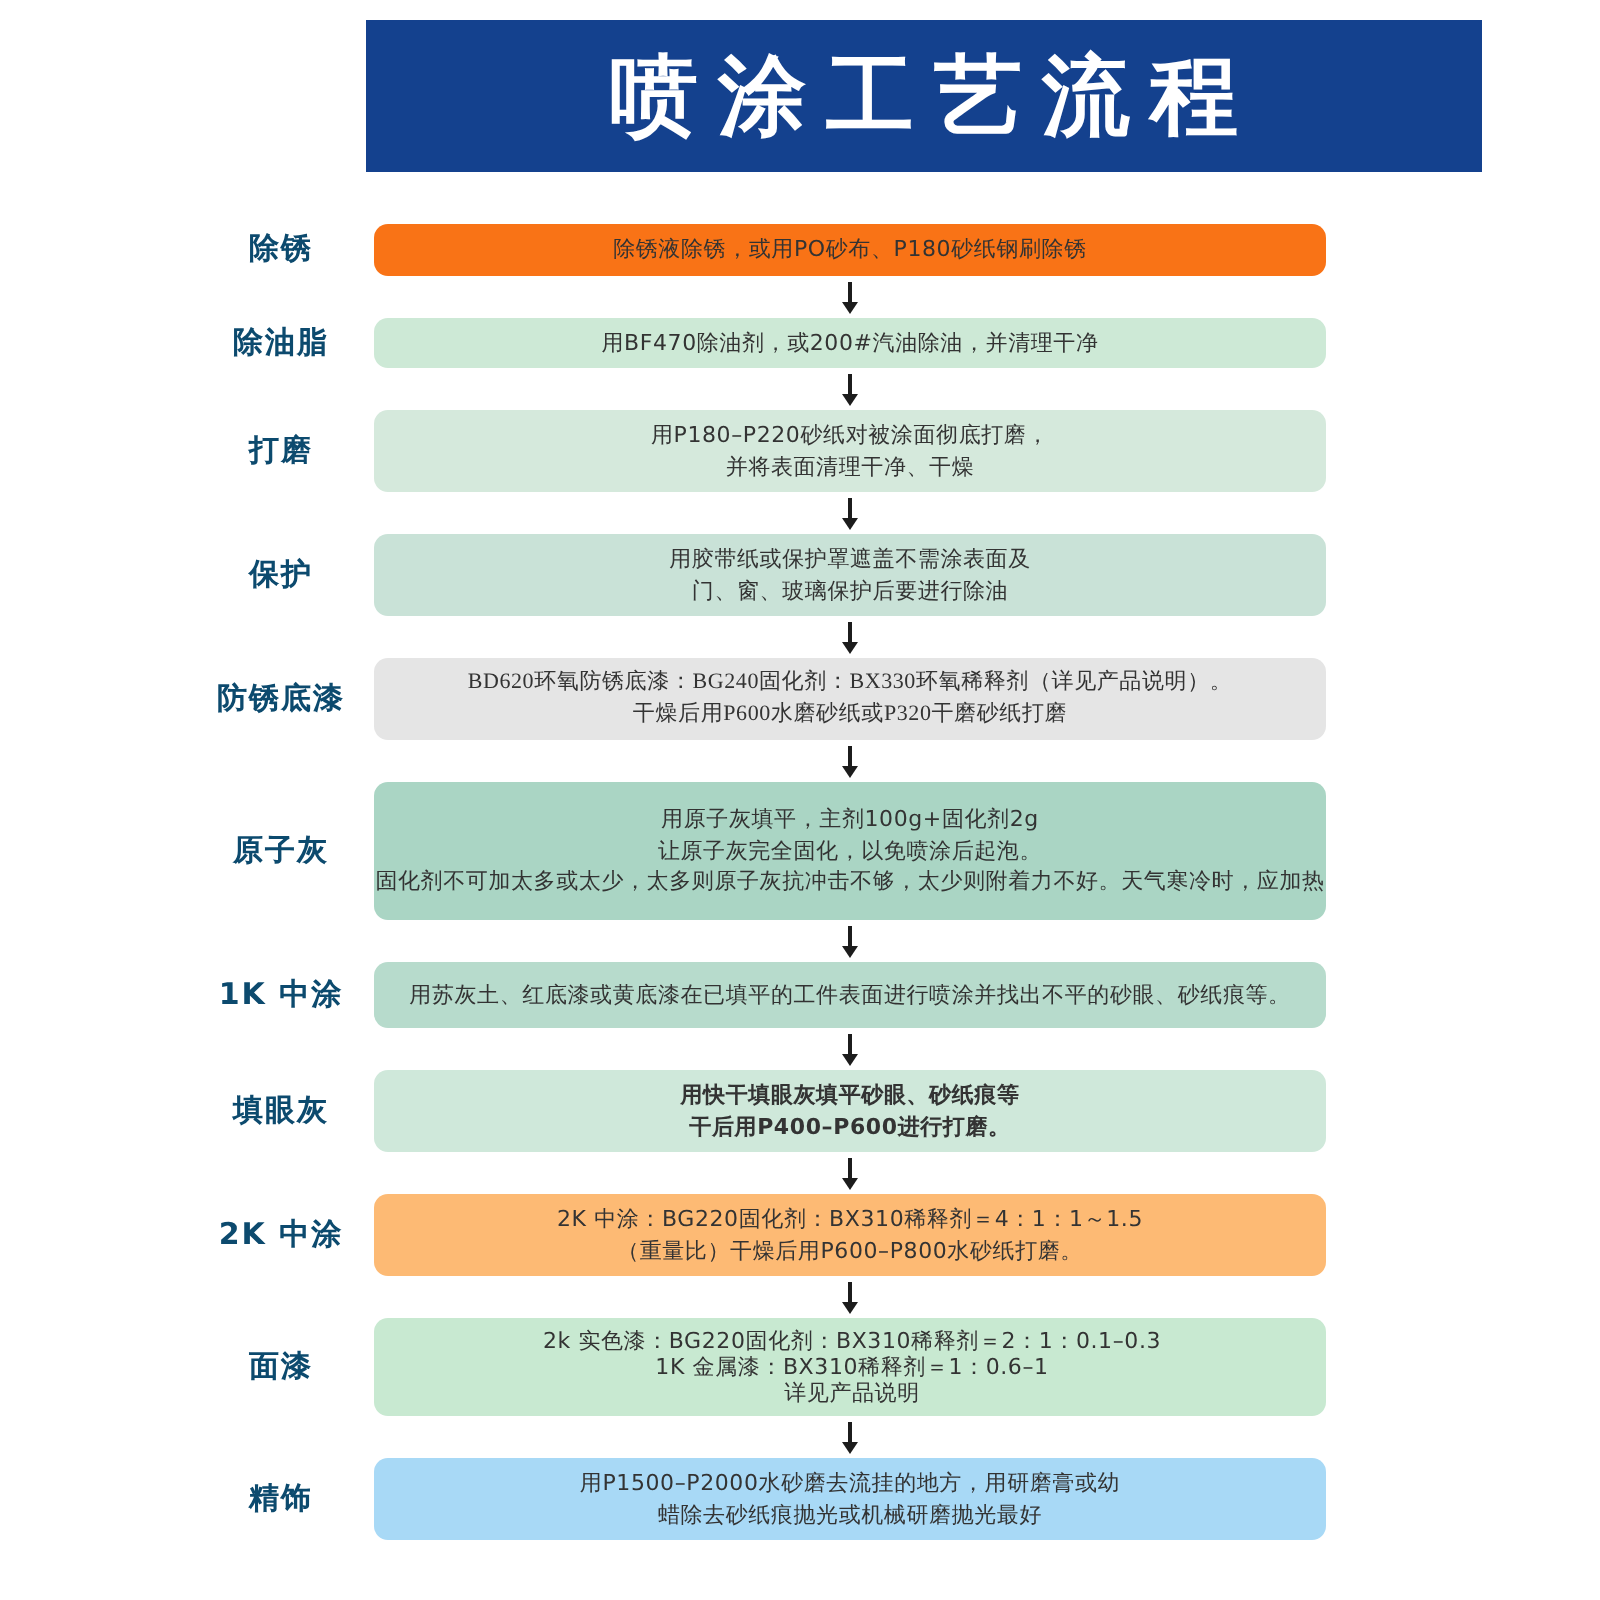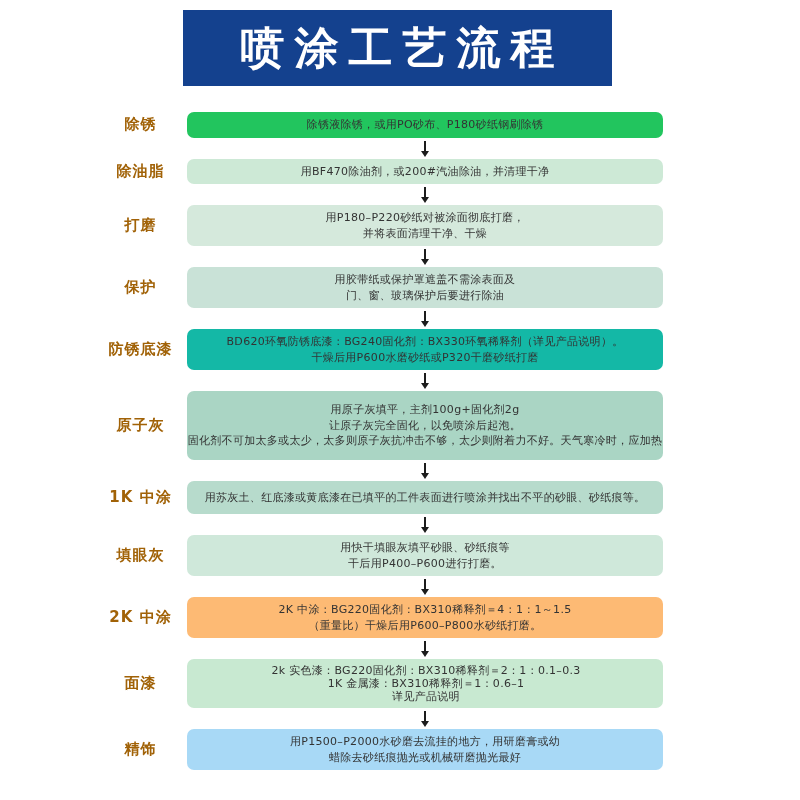--- a/index.html
+++ b/index.html
@@ -1,37 +1,37 @@
 <!DOCTYPE html>
 <html><head>
 <meta charset="utf-8">
 <style>
   * { margin:0; padding:0; box-sizing:border-box; }
   html,body { width:800px; height:800px; background:#ffffff; overflow:hidden;
               font-family:"DejaVu Sans", sans-serif; }
   .page { position:relative; width:800px; height:800px; background:#fff; }
 
   .header {
-    margin:10px 0 0 183px; width:429px; height:76px;
+    margin:10px 0 0 183px; width:558px; height:76px;
     display:flex; align-items:center; justify-content:center;
   }
   .header-title {
     color:#ffffff; font-size:44px; font-weight:bold; letter-spacing:10px;
     white-space:nowrap; padding-left:10px;
   }
 
   .flow { margin-top:26px; }
 
   .row { display:flex; align-items:center; }
   .label-col {
     width:187px; flex:0 0 187px; padding-left:94px;
     display:flex; justify-content:center;
   }
   .step-label {
-    font-size:15px; font-weight:bold; color:#a16207; letter-spacing:1px;
+    font-size:15px; font-weight:bold; color:#0c4a6e; letter-spacing:1px;
     white-space:nowrap;
   }
   .box {
     width:476px; flex:0 0 476px; border-radius:7px;
     display:flex; flex-direction:column; align-items:center; justify-content:center;
     padding:5px 14px; text-align:center;
   }
   .box .line {
     font-size:11px; line-height:15.5px; color:#333333; letter-spacing:0.3px;
     white-space:nowrap;
@@ -59,21 +59,21 @@
   <div class="header" style="background: rgb(20, 65, 142);">
     <div class="header-title">喷涂工艺流程</div>
   </div>
 
   <div class="flow">
 
     <div class="row">
       <div class="label-col">
         <span class="step-label">除锈</span>
       </div>
-      <div class="box" style="background: #22c55e;">
+      <div class="box" style="background: #f97316;">
         <div class="line">除锈液除锈，或用PO砂布、P180砂纸钢刷除锈</div>
       </div>
     </div>
     <div class="arrow-row">
         <span class="arrow"></span>
       </div>
 
     <div class="row">
       <div class="label-col">
         <span class="step-label">除油脂</span>
@@ -109,21 +109,21 @@
       </div>
     </div>
     <div class="arrow-row">
         <span class="arrow"></span>
       </div>
 
     <div class="row">
       <div class="label-col">
         <span class="step-label">防锈底漆</span>
       </div>
-      <div class="box" style="background: #14b8a6;">
+      <div class="box" style="background: #e5e5e5; font-family: Liberation Serif, serif;">
         <div class="line">BD620环氧防锈底漆：BG240固化剂：BX330环氧稀释剂（详见产品说明）。</div>
         <div class="line">干燥后用P600水磨砂纸或P320干磨砂纸打磨</div>
       </div>
     </div>
     <div class="arrow-row">
         <span class="arrow"></span>
       </div>
 
     <div class="row">
       <div class="label-col">
@@ -148,21 +148,21 @@
       </div>
     </div>
     <div class="arrow-row">
         <span class="arrow"></span>
       </div>
 
     <div class="row">
       <div class="label-col">
         <span class="step-label">填眼灰</span>
       </div>
-      <div class="box" style="background: rgb(207, 232, 218);">
+      <div class="box" style="background: rgb(207, 232, 218); font-weight: bold;">
         <div class="line">用快干填眼灰填平砂眼、砂纸痕等</div>
         <div class="line">干后用P400–P600进行打磨。</div>
       </div>
     </div>
     <div class="arrow-row">
         <span class="arrow"></span>
       </div>
 
     <div class="row">
       <div class="label-col">

